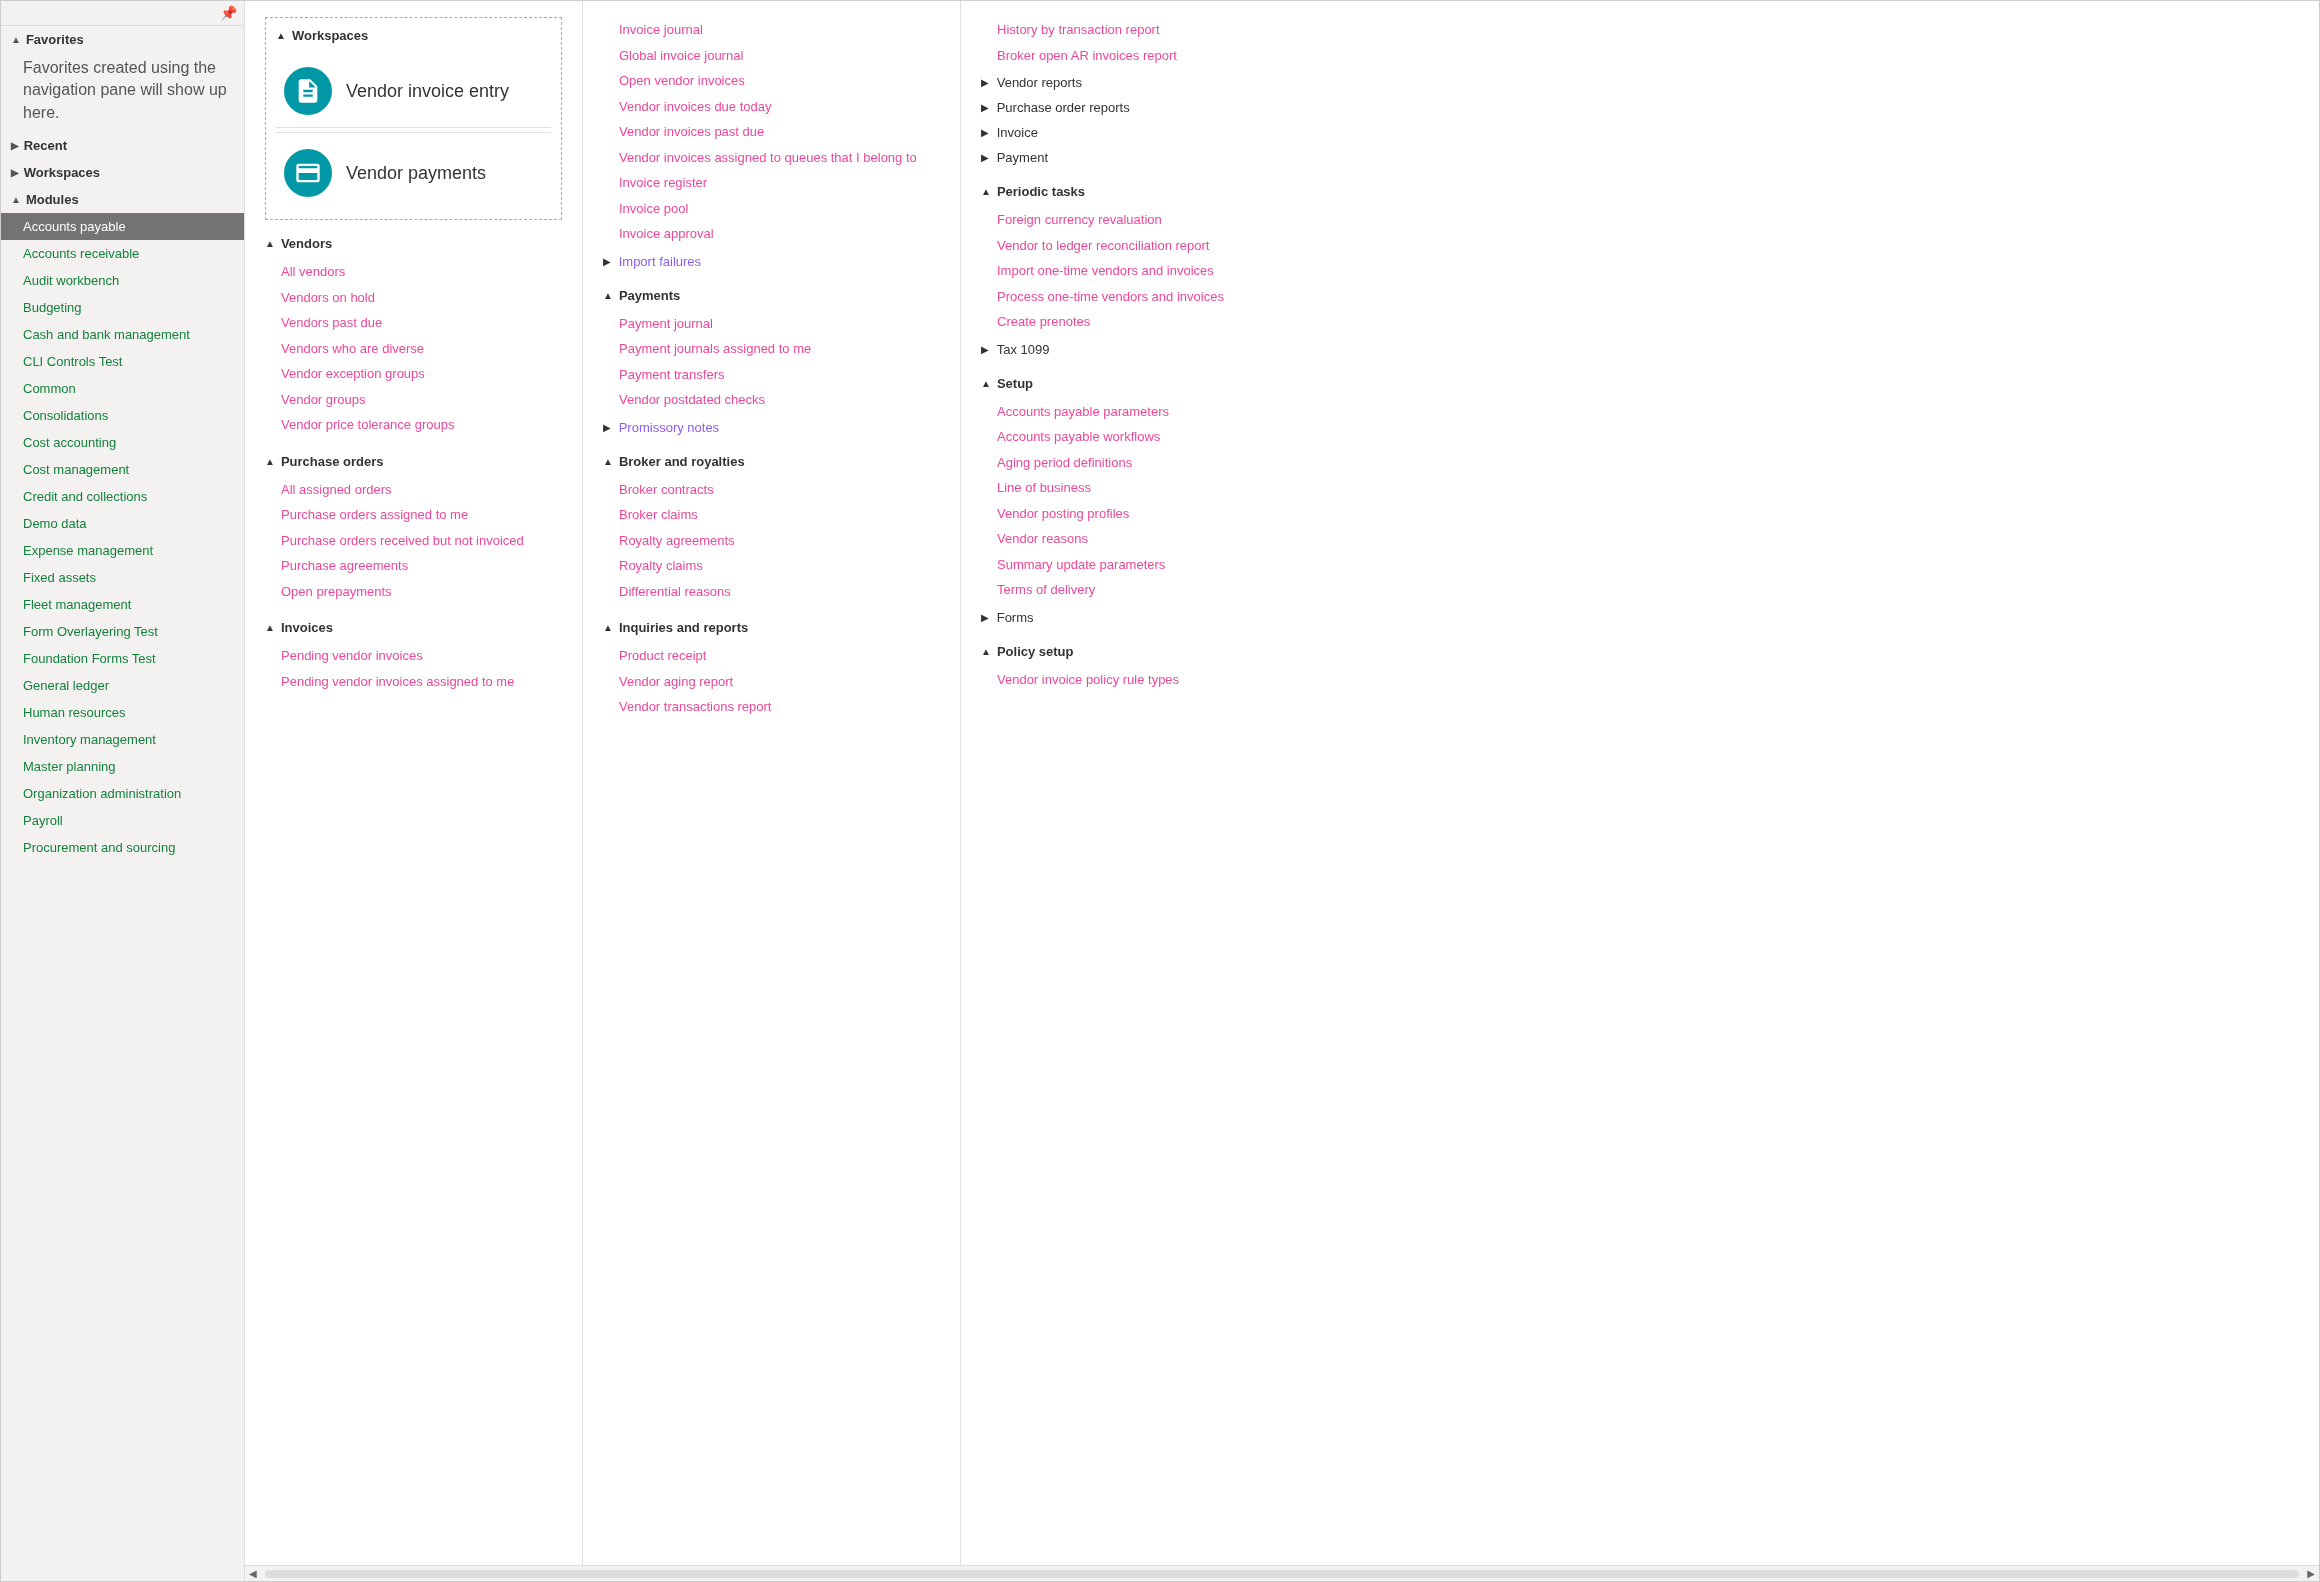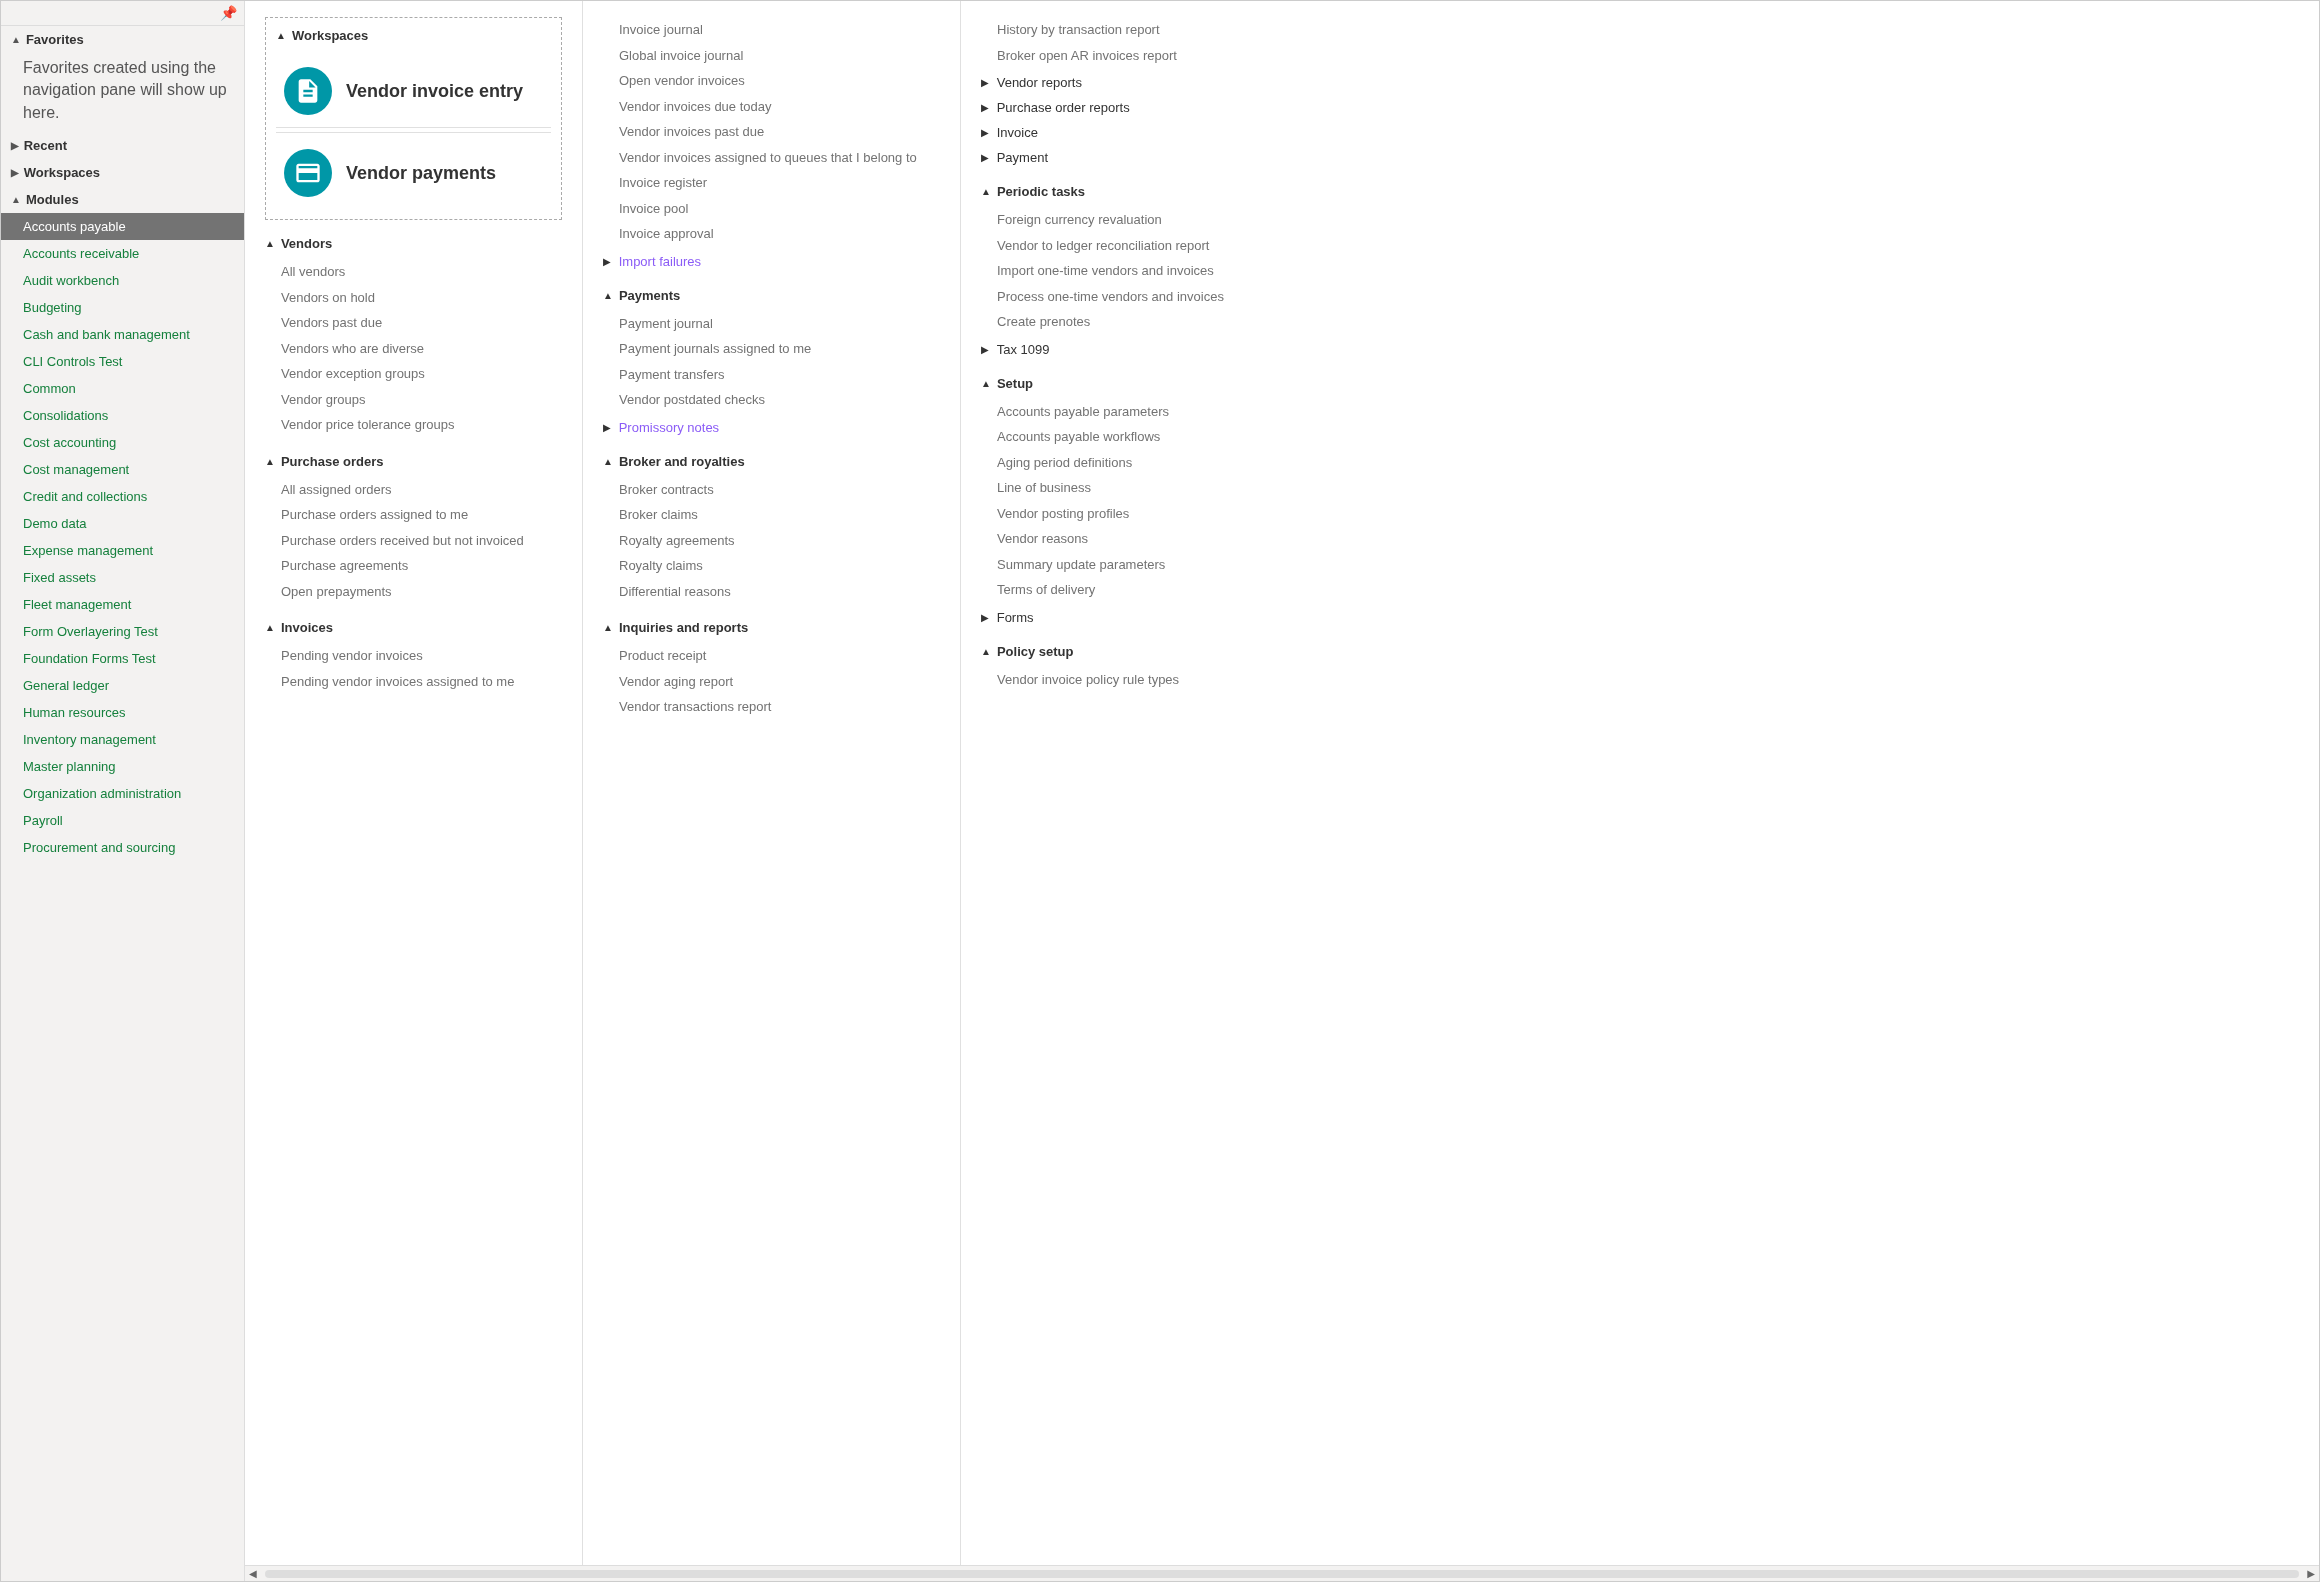--- a/index.html
+++ b/index.html
@@ -36,28 +36,28 @@
     
     
     .workspace-section-header { font-size: 13px; font-weight: 600; color: #333; margin-bottom: 12px; display: flex; align-items: center; }
     .workspace-section-header .tri { margin-right: 6px; font-size: 10px; }
     .workspace-border { border: 1px dashed #aaa; padding: 10px; margin-bottom: 16px; }
     
     .workspace-card { display: flex; align-items: center; padding: 12px 8px; border-bottom: 1px solid #e0e0e0; cursor: pointer; }
     .workspace-card:last-child { border-bottom: none; }
     .workspace-icon { width: 48px; height: 48px; border-radius: 50%; background: #0097a7; display: flex; align-items: center; justify-content: center; margin-right: 14px; flex-shrink: 0; }
     .workspace-icon svg { fill: white; }
-    .workspace-label { font-size: 18px; color: #333; font-weight: 700; }
+    .workspace-label { font-size: 18px; color: #333; font-weight: 400; }
     
     
     .content-section { margin-bottom: 16px; }
     .section-header { font-size: 13px; font-weight: 600; color: #333; margin-bottom: 8px; display: flex; align-items: center; }
     .section-header .tri { margin-right: 6px; font-size: 10px; }
     
-    .link-item { padding: 3px 0 3px 16px; color: #737373; cursor: pointer; font-size: 13px; line-height: 1.5; }
+    .link-item { padding: 3px 0 3px 16px; color: #ec4899; cursor: pointer; font-size: 13px; line-height: 1.5; }
     
     .collapsed-header { display: flex; align-items: center; padding: 3px 0 3px 0; color: #333; cursor: pointer; font-size: 13px; }
     .collapsed-header .tri-right { margin-right: 8px; font-size: 10px; }
     .collapsed-header .link-label { color: #8b5cf6; }
     
     
     .bottom-bar { height: 16px; background: #f3f2f1; border-top: 1px solid #ddd; display: flex; align-items: center; }
     .h-scrollbar { flex: 1; height: 8px; background: #ddd; border-radius: 4px; margin: 0 4px; }
     
     .scrollbar-arrows { display: flex; align-items: center; padding: 0 4px; color: #666; font-size: 10px; }

